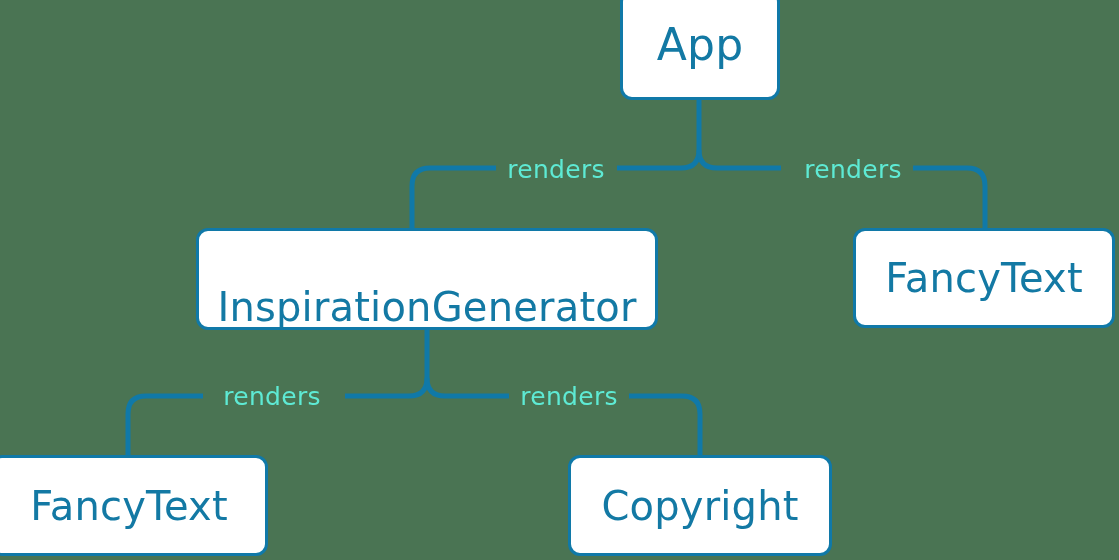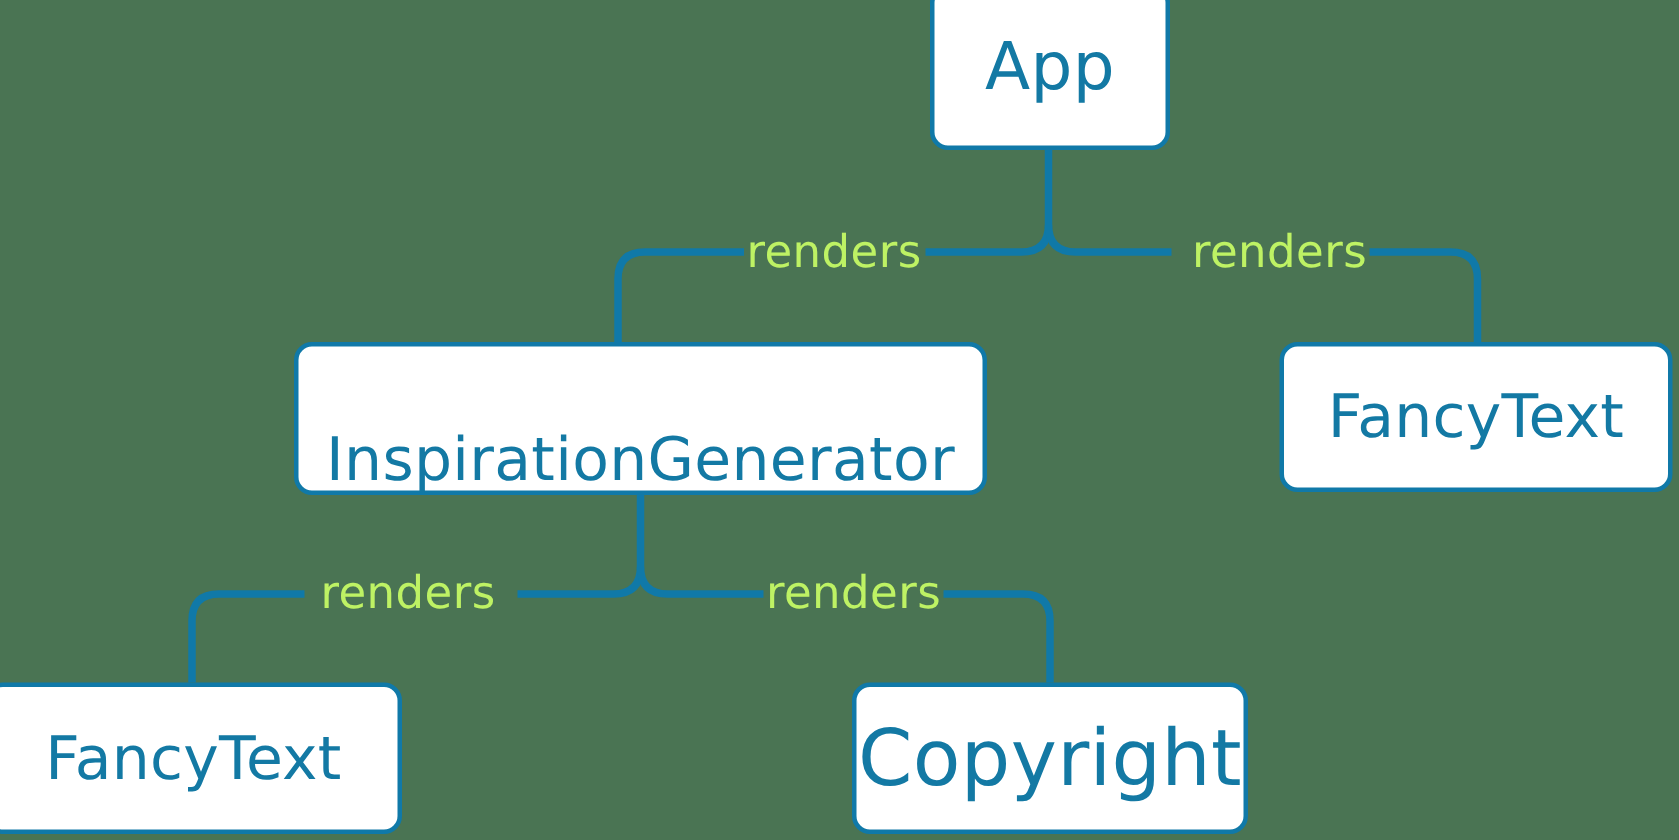--- a/index.html
+++ b/index.html
@@ -72,27 +72,27 @@
     top: 455px;
     width: 278px;
     height: 101px;
     font-size: 40px;
   }
   #node-copyright {
     left: 568px;
     top: 455px;
     width: 264px;
     height: 101px;
-    font-size: 52px;
+    font-size: 40px;
   }
   .edge-label {
     position: absolute;
-    color: #bef264;
+    color: #5eead4;
     font-family: "DejaVu Sans", sans-serif;
-    font-size: 30px;
+    font-size: 25px;
     font-weight: 500;
     letter-spacing: 0.3px;
     white-space: nowrap;
     transform: translate(-50%, -50%);
     z-index: 3;
     line-height: 1;
   }
   #edge-label-app-ig    { left: 556px; top: 169px; }
   #edge-label-app-ft    { left: 853px; top: 169px; }
   #edge-label-ig-ft     { left: 272px; top: 396px; }

